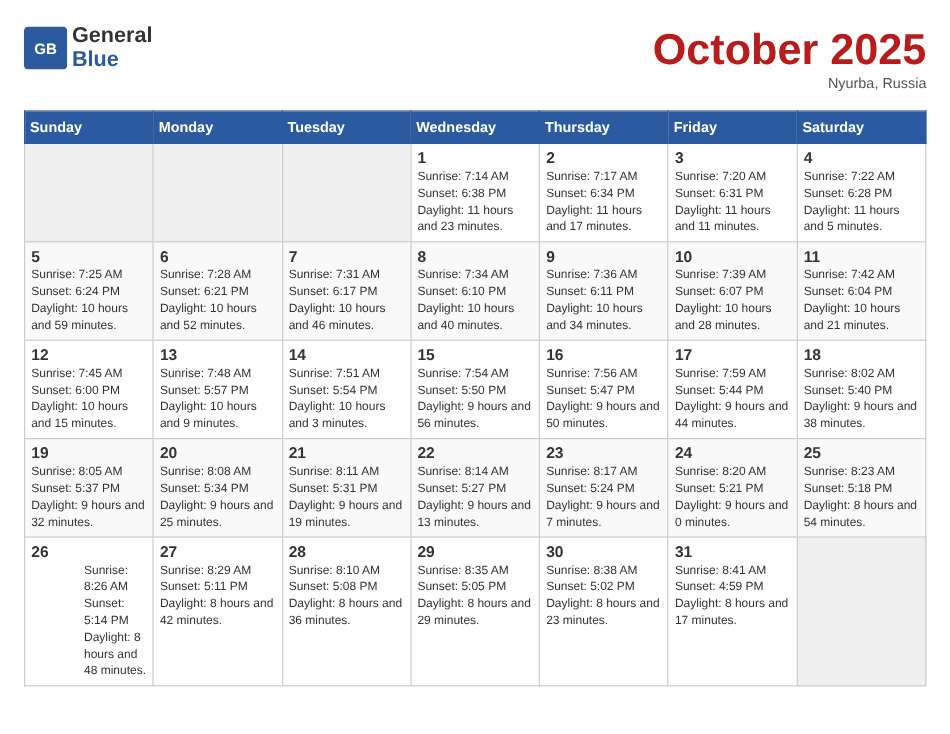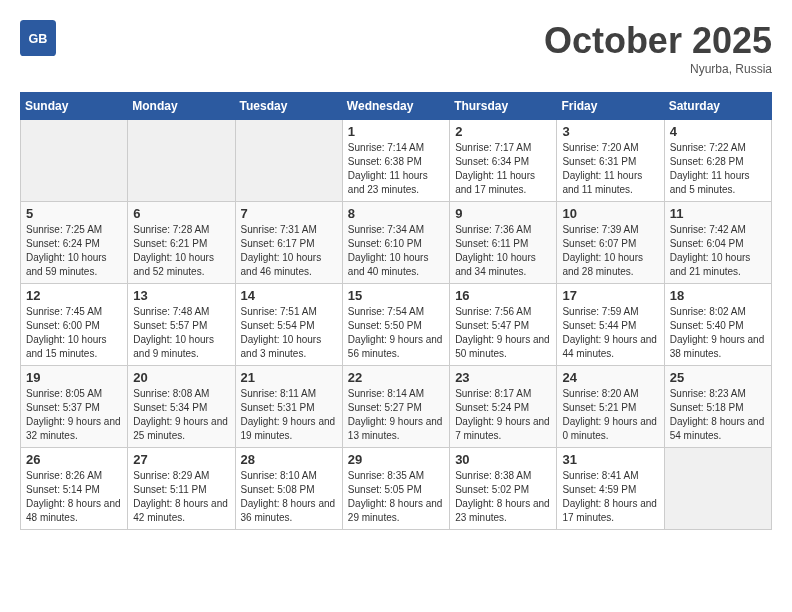--- a/index.html
+++ b/index.html
@@ -34,21 +34,21 @@
       width: 36px;
       height: 36px;
       margin-right: 4px;
     }
     .title-block {
       text-align: right;
     }
     .month-title {
       font-size: 36px;
       font-weight: bold;
-      color: #404040;
+      color: #b91c1c;
       margin-left: 25px;
     }
     .location {
       font-size: 12px;
       color: #555;
     }
     table {
       width: 100%;
       border-collapse: collapse;
       font-size: 11px;
@@ -92,20 +92,24 @@
   </style>
 </head>
 <body>
 
 <div class="header">
   <div class="logo">
     <svg class="logo-icon" viewBox="0 0 40 40">
       <rect x="0" y="0" width="40" height="40" rx="4" fill="#2c5aa0"></rect>
       <text x="20" y="26" text-anchor="middle" font-size="14" font-weight="bold" fill="white" font-family="Arial">GB</text>
     </svg>
+    <div class="logo-text">
+      <span>General</span>
+      <span style="color:#2c5aa0;">Blue</span>
+    </div>
   </div>
   <div class="title-block">
     <div class="month-title">October 2025</div>
     <div class="location">Nyurba, Russia</div>
   </div>
 </div>
 
 <table>
   <thead>
     <tr>
@@ -276,21 +280,21 @@
         <td>
           <div class="day-number">25</div>
           <div class="day-info" style="white-space: pre-line;">Sunrise: 8:23 AM
 Sunset: 5:18 PM
 Daylight: 8 hours and 54 minutes.</div>
         </td>
       </tr>
       <tr>
         <td>
           <div class="day-number">26</div>
-          <div class="day-info" style="white-space: pre-line;">Sunrise: 8:26 AM
+          <div class="day-info" style="white-space: pre-line; margin-left: 44px;">Sunrise: 8:26 AM
 Sunset: 5:14 PM
 Daylight: 8 hours and 48 minutes.</div>
         </td>
         <td>
           <div class="day-number">27</div>
           <div class="day-info" style="white-space: pre-line;">Sunrise: 8:29 AM
 Sunset: 5:11 PM
 Daylight: 8 hours and 42 minutes.</div>
         </td>
         <td>

